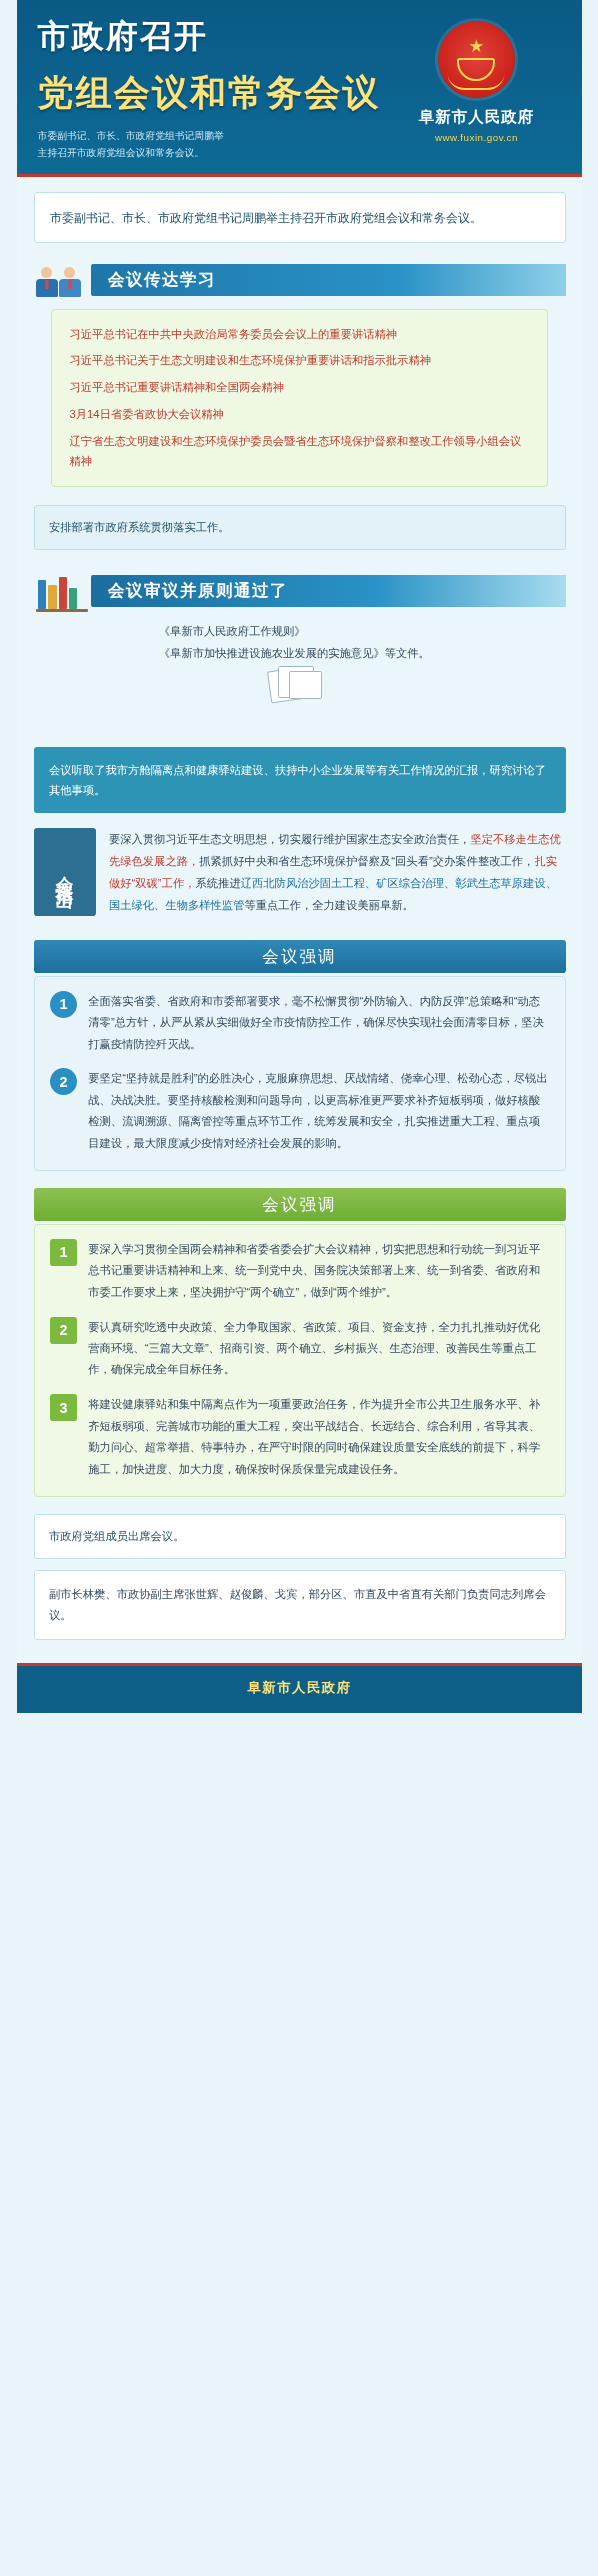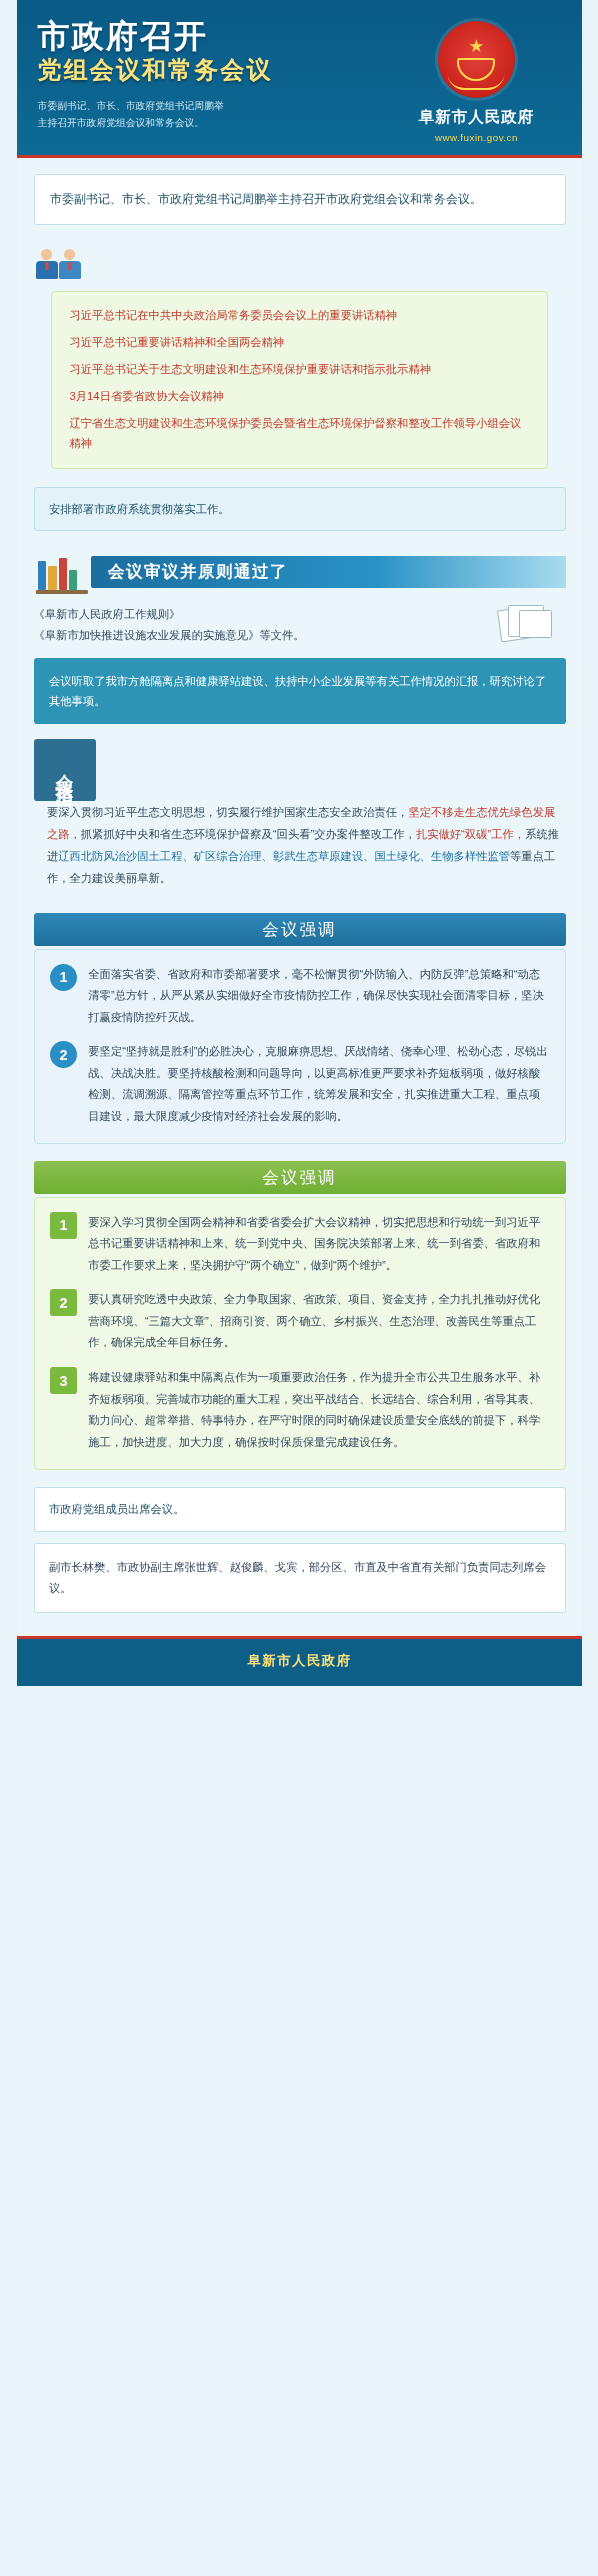--- a/index.html
+++ b/index.html
@@ -31,25 +31,25 @@
   .title-1 {
     color:#ffffff;
     font-size:32px;
     font-weight:bold;
     letter-spacing:2.1px;
     line-height:1.15;
     text-shadow:0 1.5px 2.6px rgba(0,0,0,.3);
   }
   .title-2 {
     color:#ffe27a;
-    font-size:24px;
+    font-size:36px;
     font-weight:bold;
     letter-spacing:2.1px;
     line-height:1.2;
-    margin-top:2px;
+    margin-top:17px;
     text-shadow:0 1.5px 2.6px rgba(0,0,0,.35);
   }
   .subtitle {
     margin-top:13.4px;
     color:#cfe8f4;
     font-size:9.8px;
     line-height:1.7;
     max-width:330px;
   }
   .emblem {
@@ -144,41 +144,41 @@
     background:#e3f2f9;
     border:0.5px solid #bcdfee;
     border-radius:3.1px;
     padding:11.3px 14.4px;
     font-size:11.3px;
     color:#1d4f66;
     line-height:1.8;
     margin:0 0 23px 0;
   }
 
-  .doc-row { display:flex; align-items:flex-end; margin:4.1px 0 11.3px 0; }
+  .doc-row { display:flex; align-items:center; margin:4.1px 0 11.3px 0;flex-direction:column; }
   .doc-text { flex:1 1 auto; font-size:11.3px; line-height:1.9; color:#34495e; padding-right:10.3px;}
   .doc-icon { width:72px; flex:0 0 72px; }
   .docbox { width:62px; height:44px; position:relative; margin-left:5.2px; }
   .docbox .sheet{ position:absolute; background:#fff; border:1px solid #9fb6c4; border-radius:1.5px;}
   .s1{ left:0; top:5.2px; width:36px; height:32px; transform:rotate(-8deg);}
   .s2{ left:9.3px; top:2.1px; width:36px; height:32px;}
   .s3{ left:20.6px; top:7.2px; width:33px; height:28px; background:#f3c76a; border-color:#d3a53c;}
 
   .teal-note {
     background:#2d94b5;
     color:#fff;
     border-radius:3.1px;
     padding:12.4px 15.5px;
     font-size:11.3px;
     line-height:1.8;
     margin-bottom:15.5px;
   }
 
   
-  .vlabel-row { display:flex; margin-bottom:24px;flex-direction:column; }
+  .vlabel-row { display:flex; margin-bottom:24px; }
   .vlabel {
     width:62px; flex:0 0 62px;
     background:#2d6f93; color:#fff;
     font-size:17.5px; font-weight:bold;
     border-radius:3.1px;
     display:flex; align-items:center; justify-content:center;
     letter-spacing:2.1px;
     padding:12.4px 0;
     text-align:center;
   }
@@ -273,26 +273,27 @@
               <div class="body"></div>
               <div class="tie"></div>
             </div>
           <div class="person p2">
               <div class="head"></div>
               <div class="body"></div>
               <div class="tie"></div>
             </div>
         </div>
       </div>
+      <div class="banner blue">会议传达学习</div>
     </div>
 
     <div class="green-card">
       <p>习近平总书记在中共中央政治局常务委员会会议上的重要讲话精神</p>
+      <p>习近平总书记关于生态文明建设和生态环境保护重要讲话和指示批示精神</p>
       <p>习近平总书记重要讲话精神和全国两会精神</p>
-      <p>习近平总书记关于生态文明建设和生态环境保护重要讲话和指示批示精神</p>
       <p>3月14日省委省政协大会议精神</p>
       <p>辽宁省生态文明建设和生态环境保护委员会暨省生态环境保护督察和整改工作领导小组会议精神</p>
     </div>
 
     <div class="blue-note">安排部署市政府系统贯彻落实工作。</div>
 
     <div class="sec-head">
       <div class="sec-icon">
         <div class="books">
           <span class="bk1"></span>

